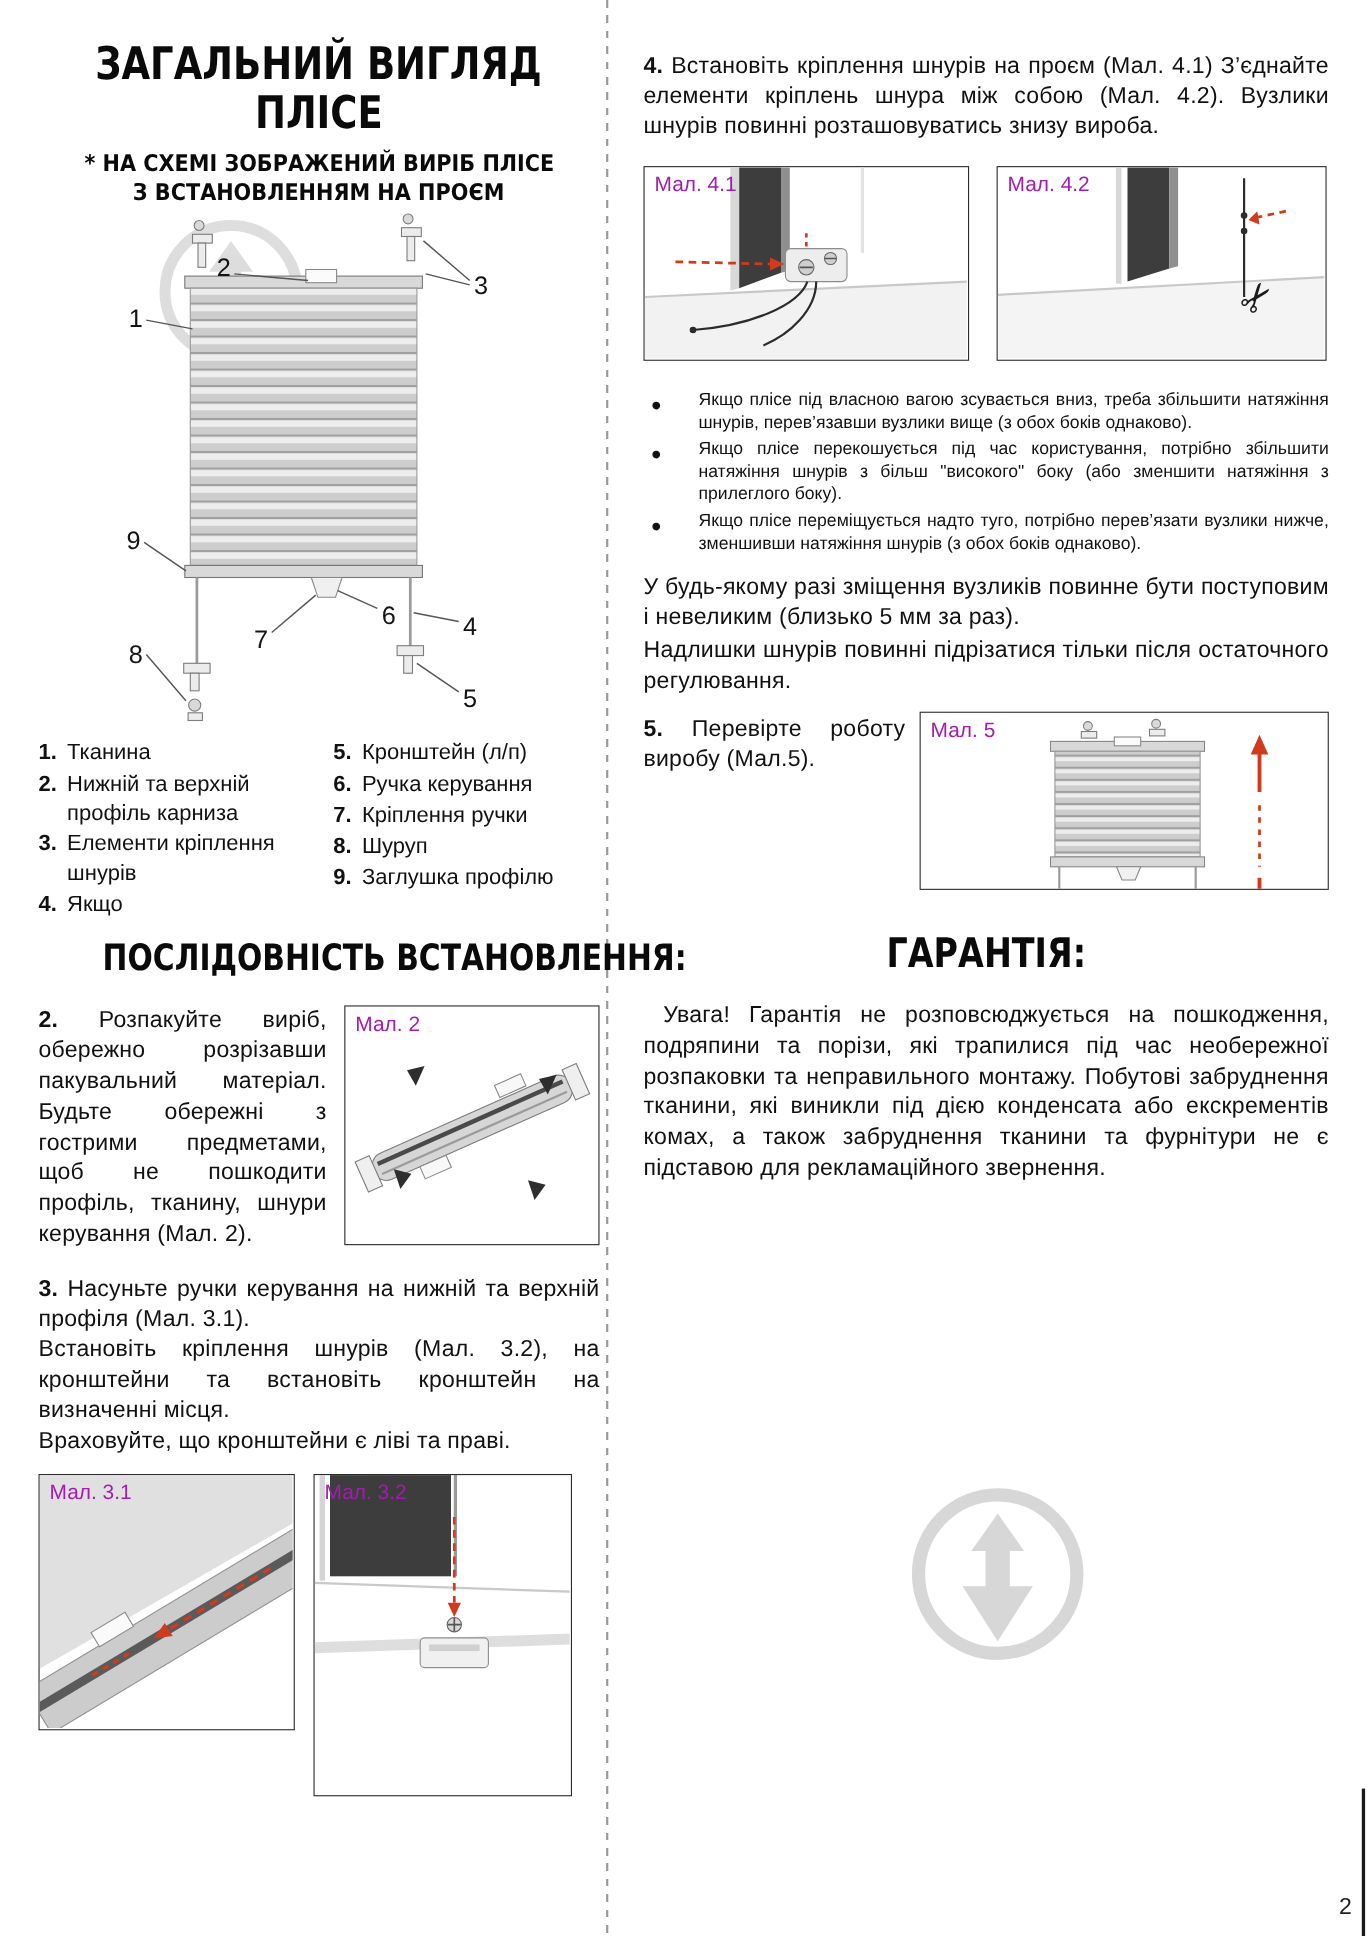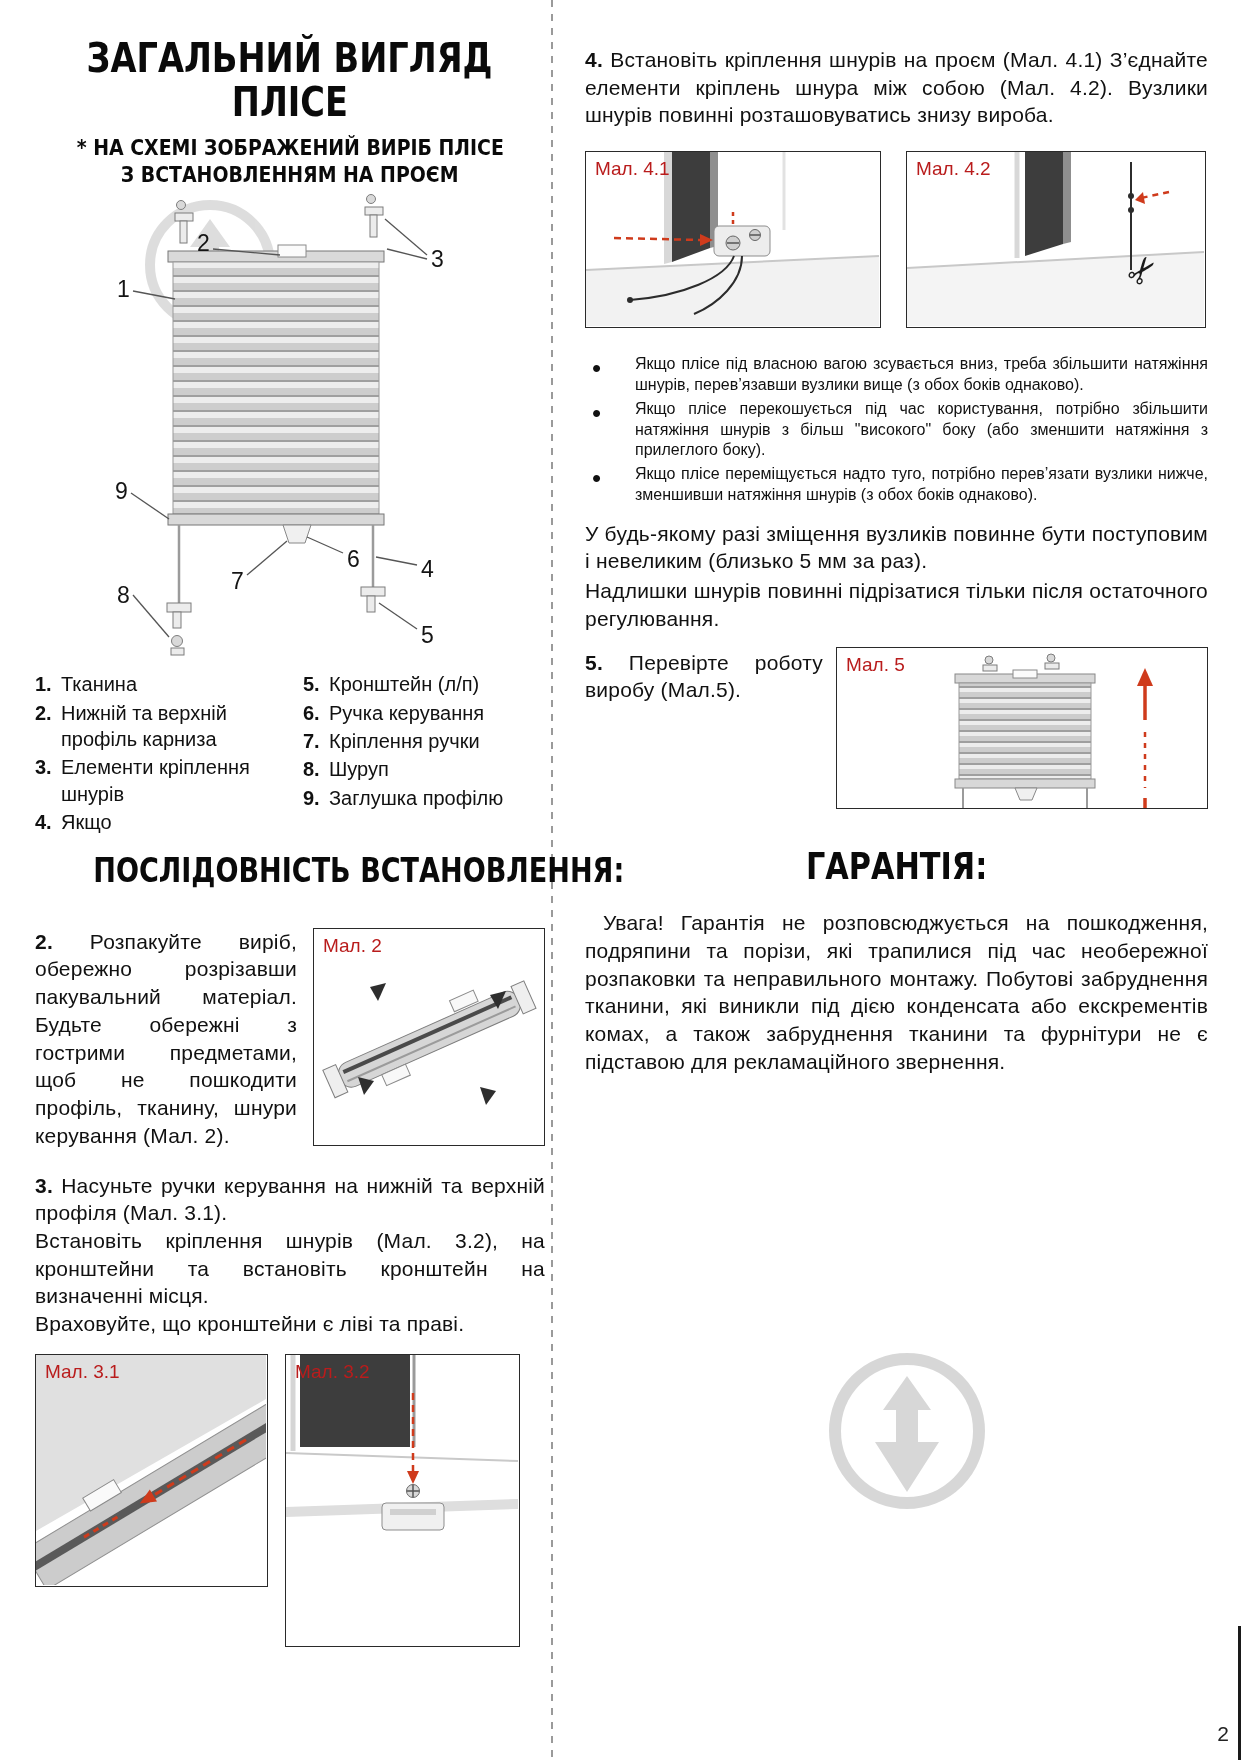--- a/index.html
+++ b/index.html
@@ -44,25 +44,25 @@
   .legend-col2 { width:242px; }
   .legend li { position:relative; padding-left:26px; margin-bottom:2px; }
   .legend .num { position:absolute; left:0; font-weight:bold; }
 
   .l-heading { margin-top:16px; }
 
   
   .body-txt { font-size:21px; line-height:1.32; text-align:justify; letter-spacing:0.2px; }
   .bold { font-weight:bold; }
 
-  .step2-row { margin-top:38px; display:flex; align-items:flex-start; }
+  .step2-row { margin-top:24px; display:flex; align-items:flex-start; }
   .step2-text { width:262px; margin-right:16px; }
   .figbox { position:relative; background:#ffffff; border:1.5px solid #2a2a2a; overflow:hidden; }
   .fig2 { width:232px; height:218px; }
-  .fig-label { position:absolute; top:6px; left:9px; font-size:19px; color:#b91c1c; z-index:3; }
+  .fig-label { position:absolute; top:6px; left:9px; font-size:19px; color:#a21caf; z-index:3; }
 
   .step3 { margin-top:22px; }
   .figs3-row { margin-top:16px; display:flex; }
   .fig31 { width:233px; height:233px; margin-right:17px; }
   .fig32 { width:235px; height:293px; }
 
   
   .step4 { margin-top:46px; }
   .figs4-row { margin-top:22px; display:flex; }
   .fig41 { width:296px; height:177px; margin-right:25px; }

